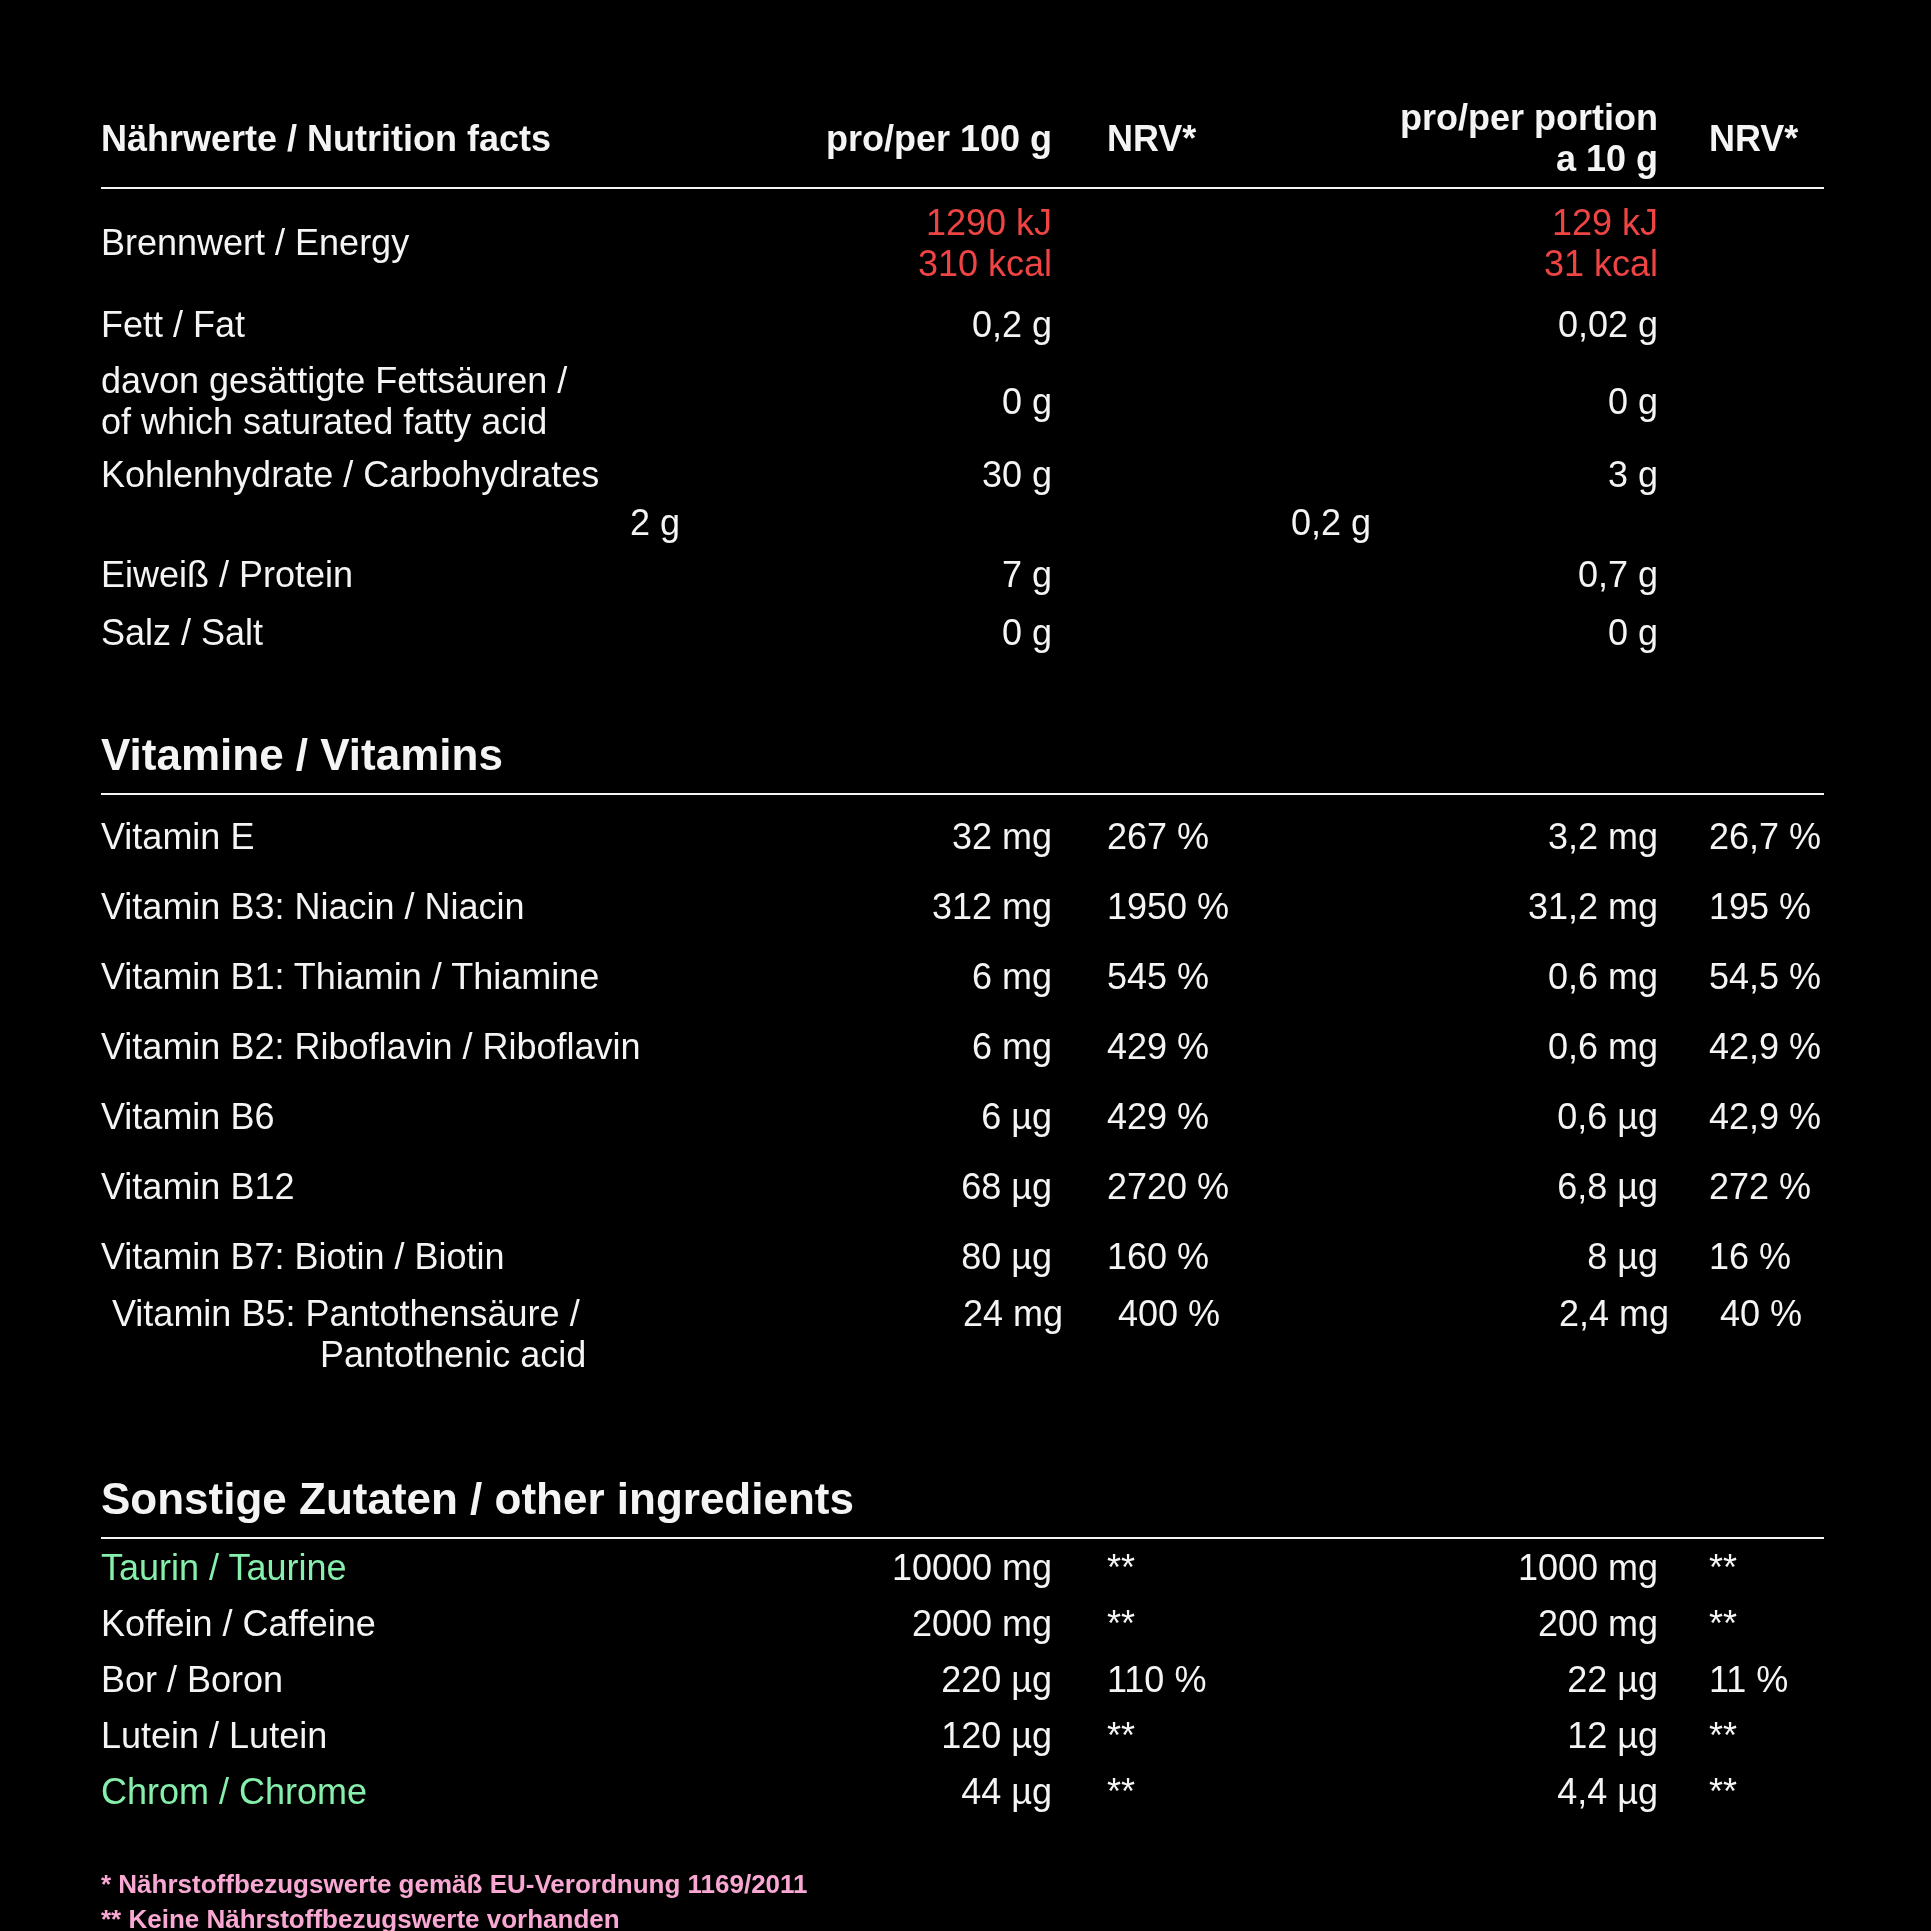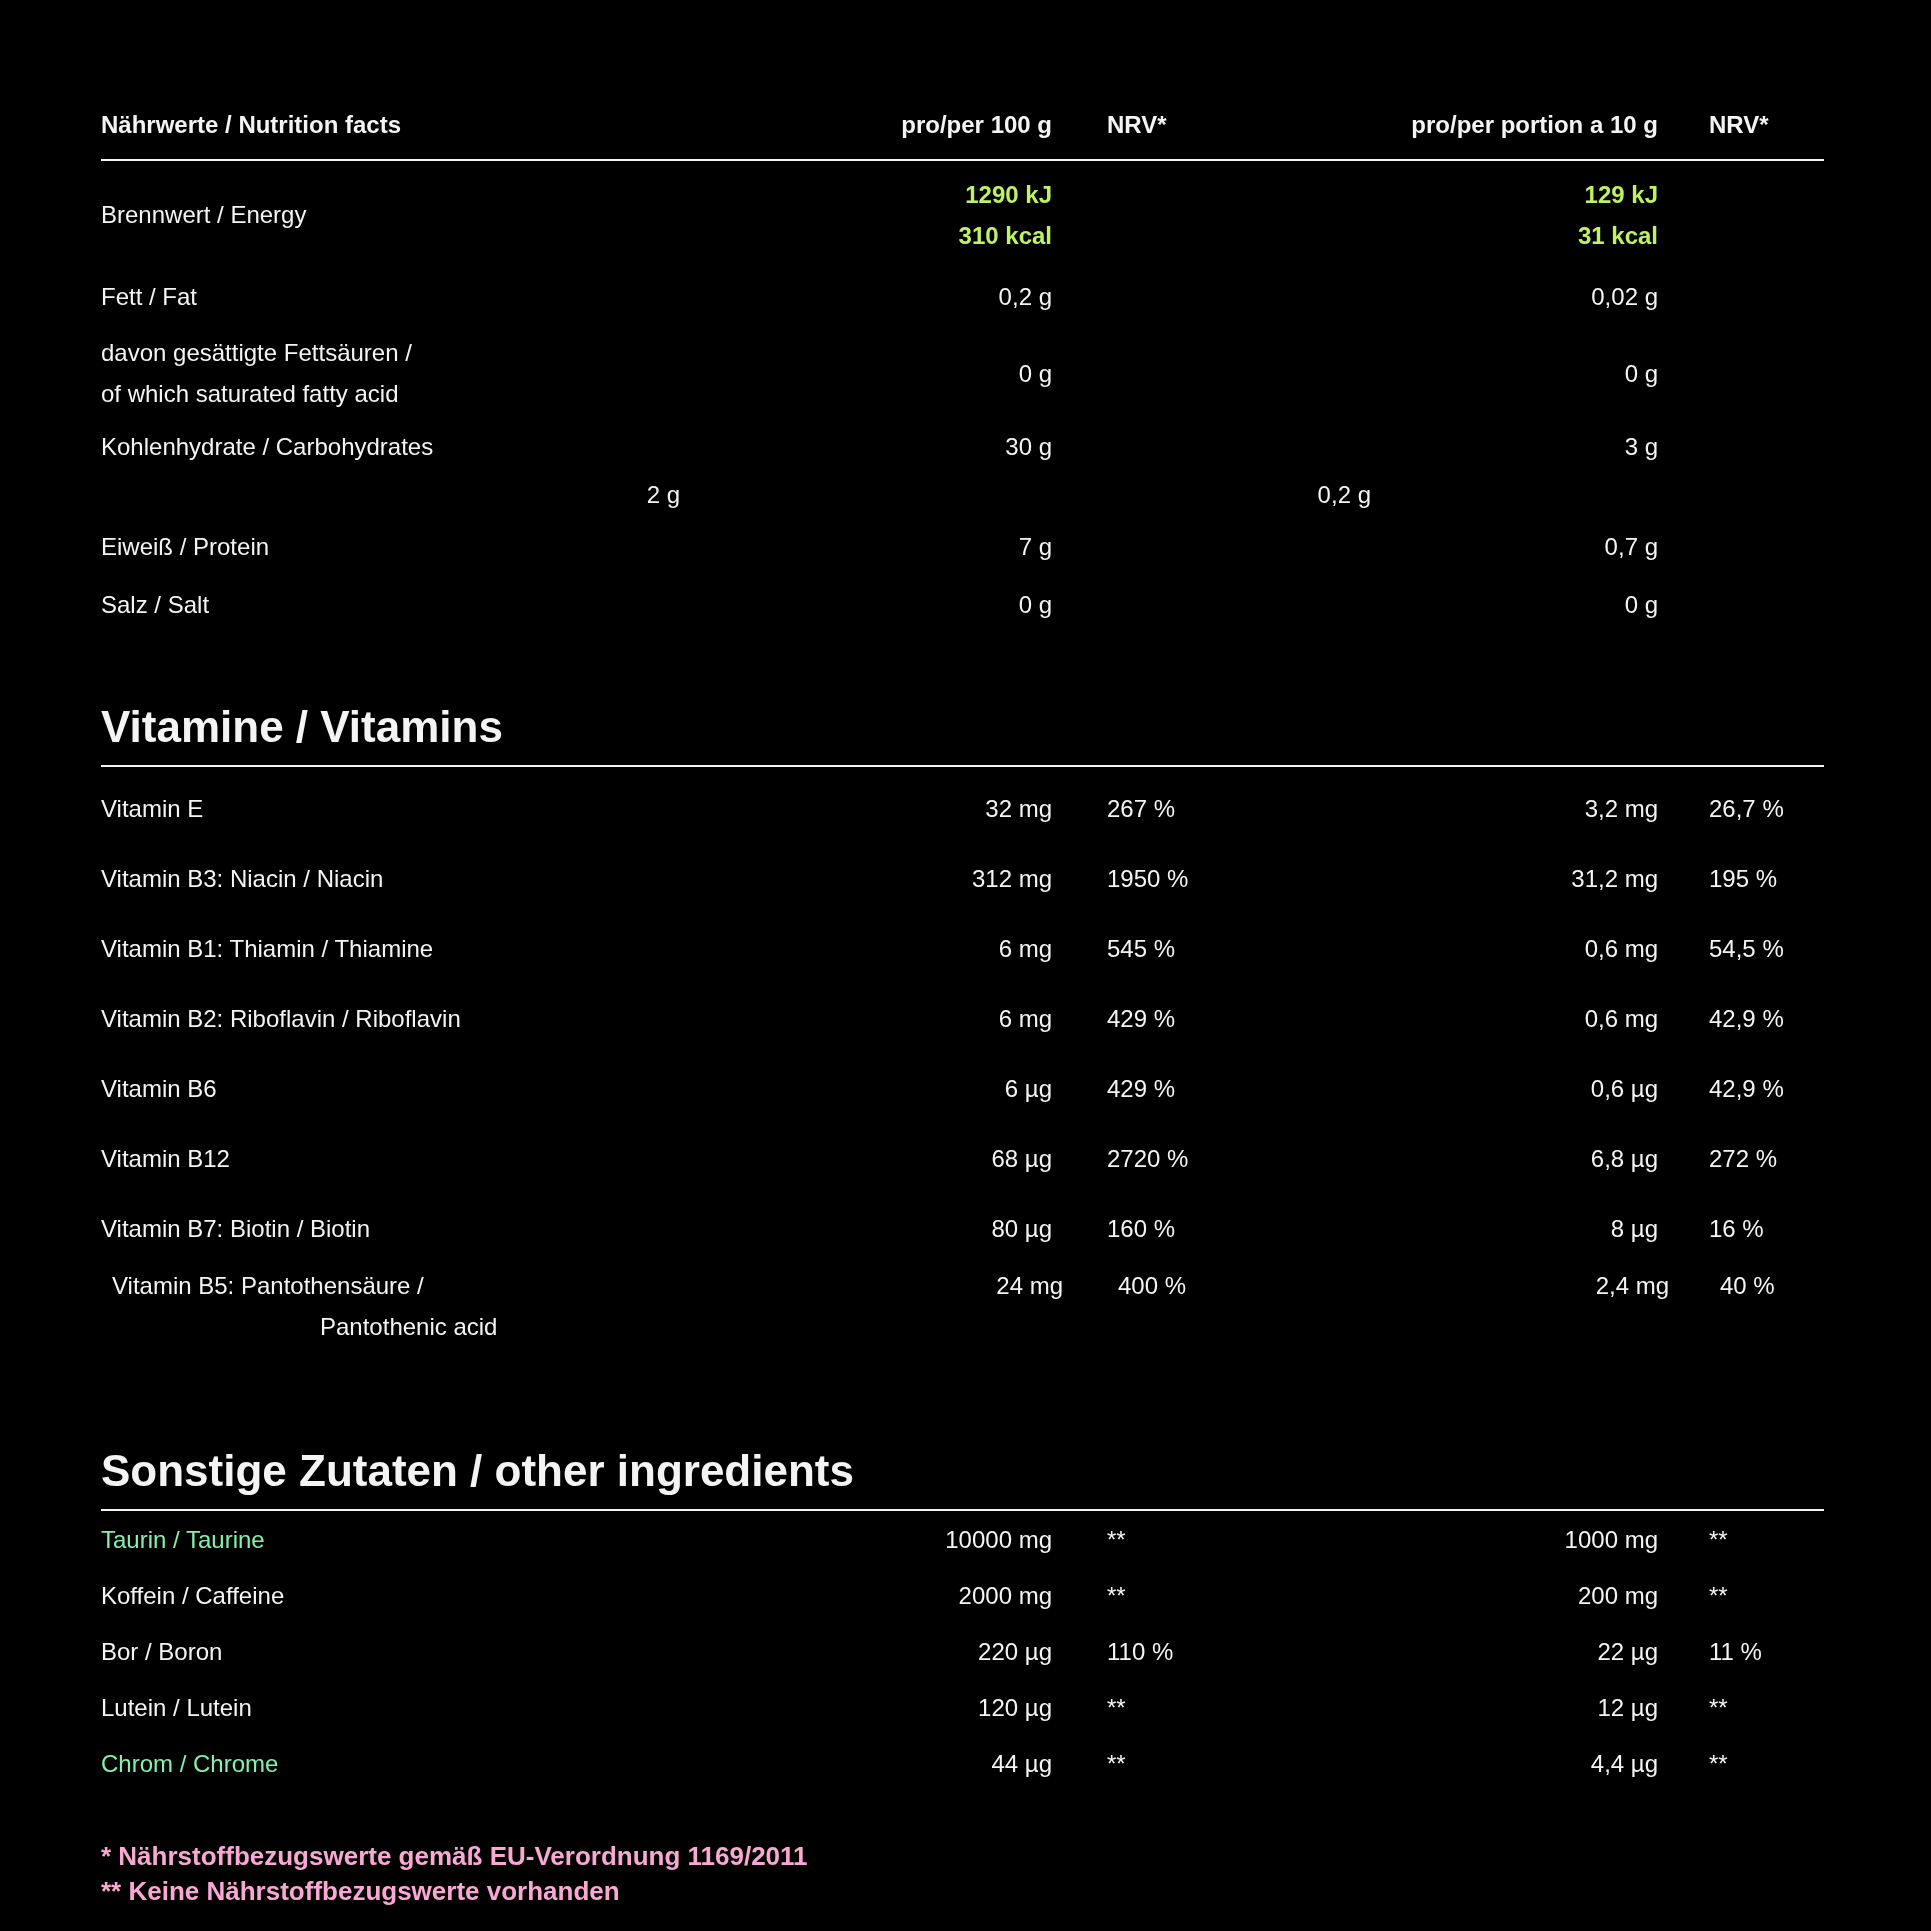--- a/index.html
+++ b/index.html
@@ -10,21 +10,21 @@
     font-family:"Liberation Sans", sans-serif;
     position:relative;
     overflow:hidden;
   }
   .sheet { position:absolute; left:101px; top:97px; width:1723px; }
 
   .grid-row {
     display:grid;
     grid-template-columns:579px 372px 319px 287px 167px;
     align-items:center;
-    font-size:24px;
+    font-size:36px;
     line-height:41px;
     min-height:58px;
   }
   .c1 { text-align:left; }
   .c2 { text-align:right; }
   .c3 { padding-left:55px; text-align:left; }
   .c4 { text-align:right; }
   .c5 { padding-left:51px; text-align:left; }
 
   .head-row {
@@ -47,21 +47,21 @@
   .row-energy   { min-height:108px; }
   .row-dbllabel { min-height:97px; }
   .row-std      { min-height:56px; }
   .row-vit      { min-height:58px;margin-top:12px; }
   .row-b5       { min-height:92px; align-items:start; padding-top:7.7px;margin-left:11px; }
 
   .stack { display:flex; flex-direction:column; }
   .indent2 { padding-left:208px; }
 
   .dim    { color:#86efac; }
-  .dimval { color:#bef264;font-weight:bold; }
+  .dimval { color:#ef4444; }
 
   .footnotes {
     margin-top:48px;
     font-size:26px;
     line-height:35px;
     font-weight:bold;
     color:#f9a8d4;
   }
 </style>
 </head>

